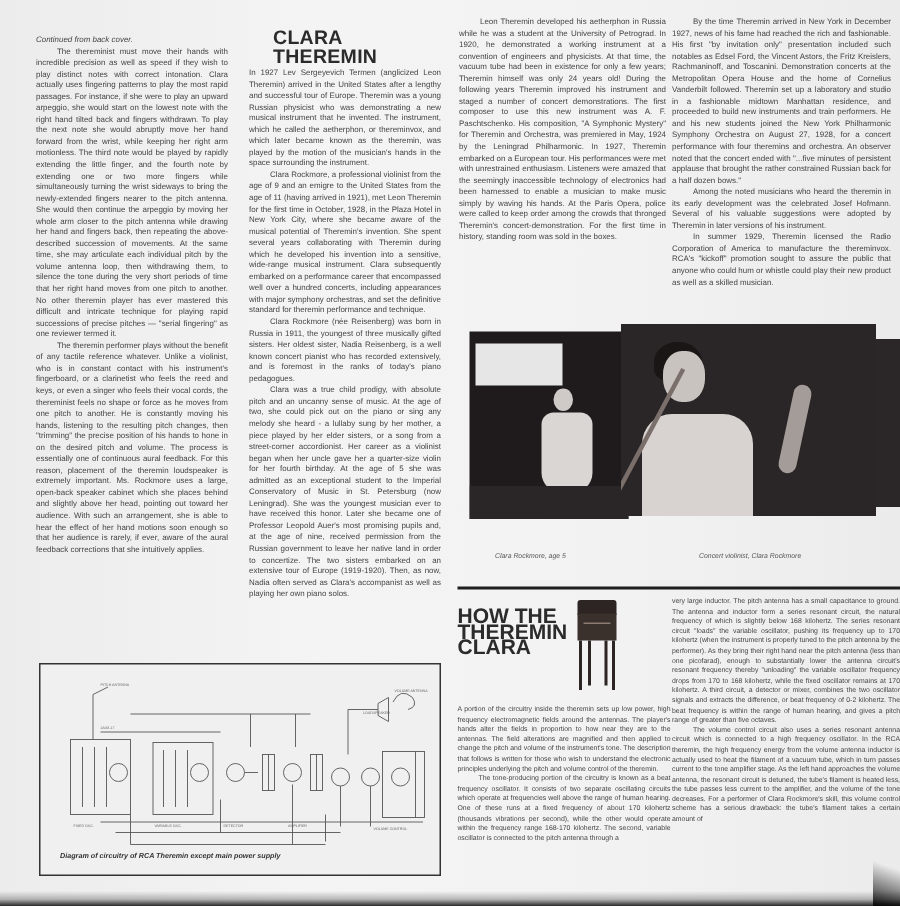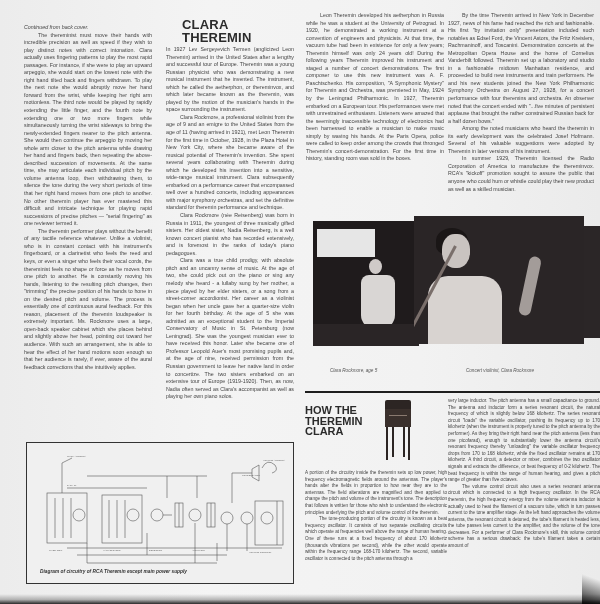--- a/index.html
+++ b/index.html
@@ -12,21 +12,21 @@
   .col { position:absolute; font-size:5.3px; line-height:7.55px; text-align:justify; color:#444; }
   .col p { margin:0; text-indent:14px; }
   .col p.noindent { text-indent:0; }
   .italic { font-style:italic; }
   #col1 { left:24px; top:24px; width:128px; }
   #col2 { left:166px; top:46px; width:128px; }
   #col3 { left:306px; top:12px; width:138px; }
   #col4 { left:448px; top:12px; width:146px; }
   .h-title { position:absolute; font-weight:bold; color:#2b2b2b; }
   #clara-title { left:166px; top:18px; font-size:13px; line-height:13px; letter-spacing:0.2px;margin-left:16px; }
-  #how-title { left:305px; top:405px; font-size:11px; line-height:10.5px; }
+  #how-title { left:305px; top:405px; font-size:14px; line-height:10.5px; }
   .photo { position:absolute; overflow:hidden; }
   #photo-child { left:313px; top:221px; width:106px; height:125px; background:#1f1b1c; }
   #photo-child .sign { position:absolute; left:4px; top:8px; width:58px; height:28px; background:#e6e6e6; }
   #photo-child .girl-head { position:absolute; left:56px; top:38px; width:13px; height:15px; background:#cfcac8; border-radius:50%; }
   #photo-child .girl-dress { position:absolute; left:48px; top:54px; width:34px; height:54px; background:#d9d6d4; border-radius:8px 8px 14px 14px; }
   #photo-child .floor { position:absolute; left:0; bottom:0; width:100%; height:22px; background:#2a2526; }
   #photo-concert { left:414px; top:216px; width:170px; height:128px; background:#2a2526; }
   #photo-concert .face { position:absolute; left:28px; top:18px; width:28px; height:34px; background:#c9c3c0; border-radius:45%; }
   #photo-concert .hair { position:absolute; left:22px; top:12px; width:32px; height:26px; background:#1a1616; border-radius:50% 50% 30% 30%; }
   #photo-concert .torso { position:absolute; left:14px; top:60px; width:74px; height:68px; background:#d8d3d0; border-radius:20px 20px 0 0; }

